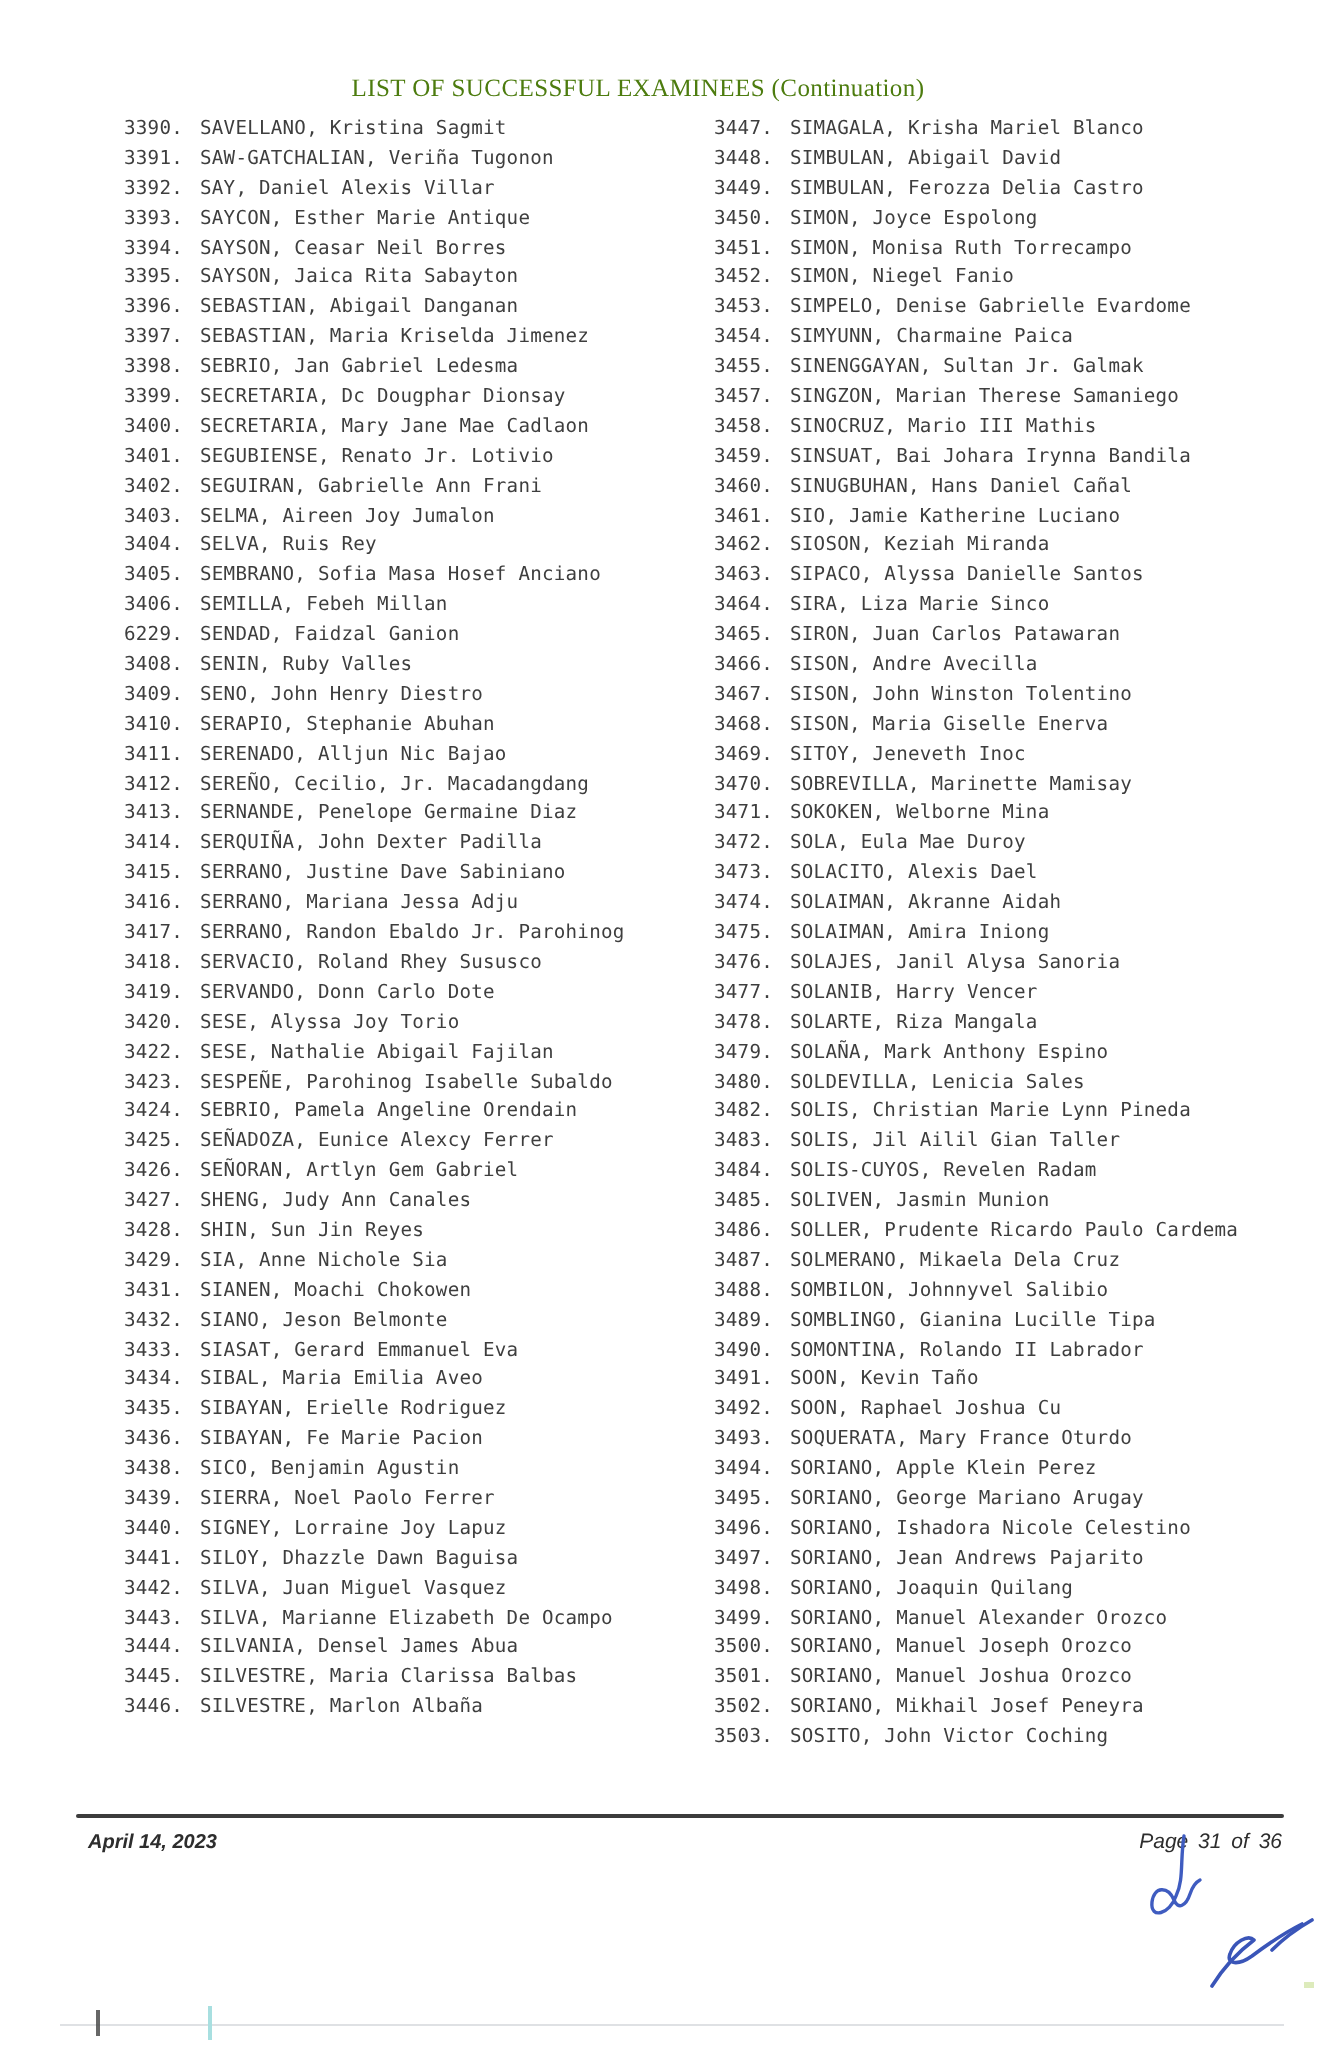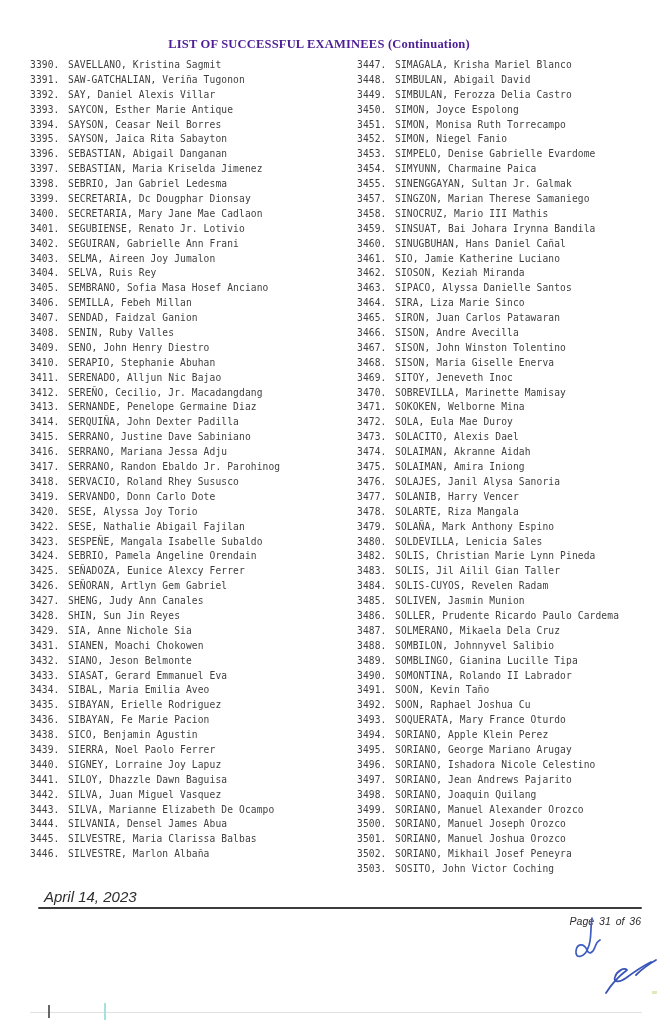--- a/index.html
+++ b/index.html
@@ -14,34 +14,34 @@
     background: #ffffff;
     overflow: hidden;
   }
   .title {
     position: absolute;
     top: 37px;
     left: 0;
     width: 638px;
     text-align: center;
     font-family: "Liberation Serif", serif;
-    font-weight: bold;
+    font-weight: normal;
     font-size: 12.5px;
     letter-spacing: 0.2px;
-    color: #4c1d95;
+    color: #4d7c0f;
   }
   .col {
     position: absolute;
     top: 58px;
     font-family: "DejaVu Sans Mono", "Liberation Mono", monospace;
     font-size: 9.6px;
     letter-spacing: 0.12px;
     color: #3e3e3e;
   }
-  .col-left  { left: 30px; }
+  .col-left  { left: 62px; }
   .col-right { left: 357px; }
   .row {
     height: 14.9px;
     line-height: 14.9px;
     white-space: nowrap;
   }
   .num {
     display: inline-block;
     min-width: 30px;
   }
@@ -51,25 +51,26 @@
     left: 38px;
     top: 907px;
     width: 604px;
     height: 2px;
     background: #3c3c3c;
     border-radius: 1px;
   }
   .footer-date {
     position: absolute;
     left: 44px;
-    top: 888px;
+    top: 916px;
     font-family: "Liberation Sans", sans-serif;
     font-style: italic;
-    font-size: 15px;
+    font-size: 10px;
     color: #2d2d2d;
+    font-weight: bold;
   }
   .footer-page {
     position: absolute;
     right: 29px;
     top: 915px;
     font-family: "Liberation Sans", sans-serif;
     font-style: italic;
     font-size: 10.5px;
     color: #2d2d2d;
     word-spacing: 2px;
@@ -133,36 +134,36 @@
       <div class="row"><span class="num">3397.</span><span class="nm">SEBASTIAN, Maria Kriselda Jimenez</span></div>
       <div class="row"><span class="num">3398.</span><span class="nm">SEBRIO, Jan Gabriel Ledesma</span></div>
       <div class="row"><span class="num">3399.</span><span class="nm">SECRETARIA, Dc Dougphar Dionsay</span></div>
       <div class="row"><span class="num">3400.</span><span class="nm">SECRETARIA, Mary Jane Mae Cadlaon</span></div>
       <div class="row"><span class="num">3401.</span><span class="nm">SEGUBIENSE, Renato Jr. Lotivio</span></div>
       <div class="row"><span class="num">3402.</span><span class="nm">SEGUIRAN, Gabrielle Ann Frani</span></div>
       <div class="row"><span class="num">3403.</span><span class="nm">SELMA, Aireen Joy Jumalon</span></div>
       <div class="row"><span class="num">3404.</span><span class="nm">SELVA, Ruis Rey</span></div>
       <div class="row"><span class="num">3405.</span><span class="nm">SEMBRANO, Sofia Masa Hosef Anciano</span></div>
       <div class="row"><span class="num">3406.</span><span class="nm">SEMILLA, Febeh Millan</span></div>
-      <div class="row"><span class="num">3407.</span><span class="nm">SENDAD, Faidzal Ganion</span></div>
+      <div class="row"><span class="num">6229.</span><span class="nm">SENDAD, Faidzal Ganion</span></div>
       <div class="row"><span class="num">3408.</span><span class="nm">SENIN, Ruby Valles</span></div>
       <div class="row"><span class="num">3409.</span><span class="nm">SENO, John Henry Diestro</span></div>
       <div class="row"><span class="num">3410.</span><span class="nm">SERAPIO, Stephanie Abuhan</span></div>
       <div class="row"><span class="num">3411.</span><span class="nm">SERENADO, Alljun Nic Bajao</span></div>
       <div class="row"><span class="num">3412.</span><span class="nm">SEREÑO, Cecilio, Jr. Macadangdang</span></div>
       <div class="row"><span class="num">3413.</span><span class="nm">SERNANDE, Penelope Germaine Diaz</span></div>
       <div class="row"><span class="num">3414.</span><span class="nm">SERQUIÑA, John Dexter Padilla</span></div>
       <div class="row"><span class="num">3415.</span><span class="nm">SERRANO, Justine Dave Sabiniano</span></div>
       <div class="row"><span class="num">3416.</span><span class="nm">SERRANO, Mariana Jessa Adju</span></div>
       <div class="row"><span class="num">3417.</span><span class="nm">SERRANO, Randon Ebaldo Jr. Parohinog</span></div>
       <div class="row"><span class="num">3418.</span><span class="nm">SERVACIO, Roland Rhey Sususco</span></div>
       <div class="row"><span class="num">3419.</span><span class="nm">SERVANDO, Donn Carlo Dote</span></div>
       <div class="row"><span class="num">3420.</span><span class="nm">SESE, Alyssa Joy Torio</span></div>
       <div class="row"><span class="num">3422.</span><span class="nm">SESE, Nathalie Abigail Fajilan</span></div>
-      <div class="row"><span class="num">3423.</span><span class="nm">SESPEÑE, Mangala Isabelle Subaldo</span></div>
+      <div class="row"><span class="num">3423.</span><span class="nm">SESPEÑE, Parohinog Isabelle Subaldo</span></div>
       <div class="row"><span class="num">3424.</span><span class="nm">SEBRIO, Pamela Angeline Orendain</span></div>
       <div class="row"><span class="num">3425.</span><span class="nm">SEÑADOZA, Eunice Alexcy Ferrer</span></div>
       <div class="row"><span class="num">3426.</span><span class="nm">SEÑORAN, Artlyn Gem Gabriel</span></div>
       <div class="row"><span class="num">3427.</span><span class="nm">SHENG, Judy Ann Canales</span></div>
       <div class="row"><span class="num">3428.</span><span class="nm">SHIN, Sun Jin Reyes</span></div>
       <div class="row"><span class="num">3429.</span><span class="nm">SIA, Anne Nichole Sia</span></div>
       <div class="row"><span class="num">3431.</span><span class="nm">SIANEN, Moachi Chokowen</span></div>
       <div class="row"><span class="num">3432.</span><span class="nm">SIANO, Jeson Belmonte</span></div>
       <div class="row"><span class="num">3433.</span><span class="nm">SIASAT, Gerard Emmanuel Eva</span></div>
       <div class="row"><span class="num">3434.</span><span class="nm">SIBAL, Maria Emilia Aveo</span></div>

